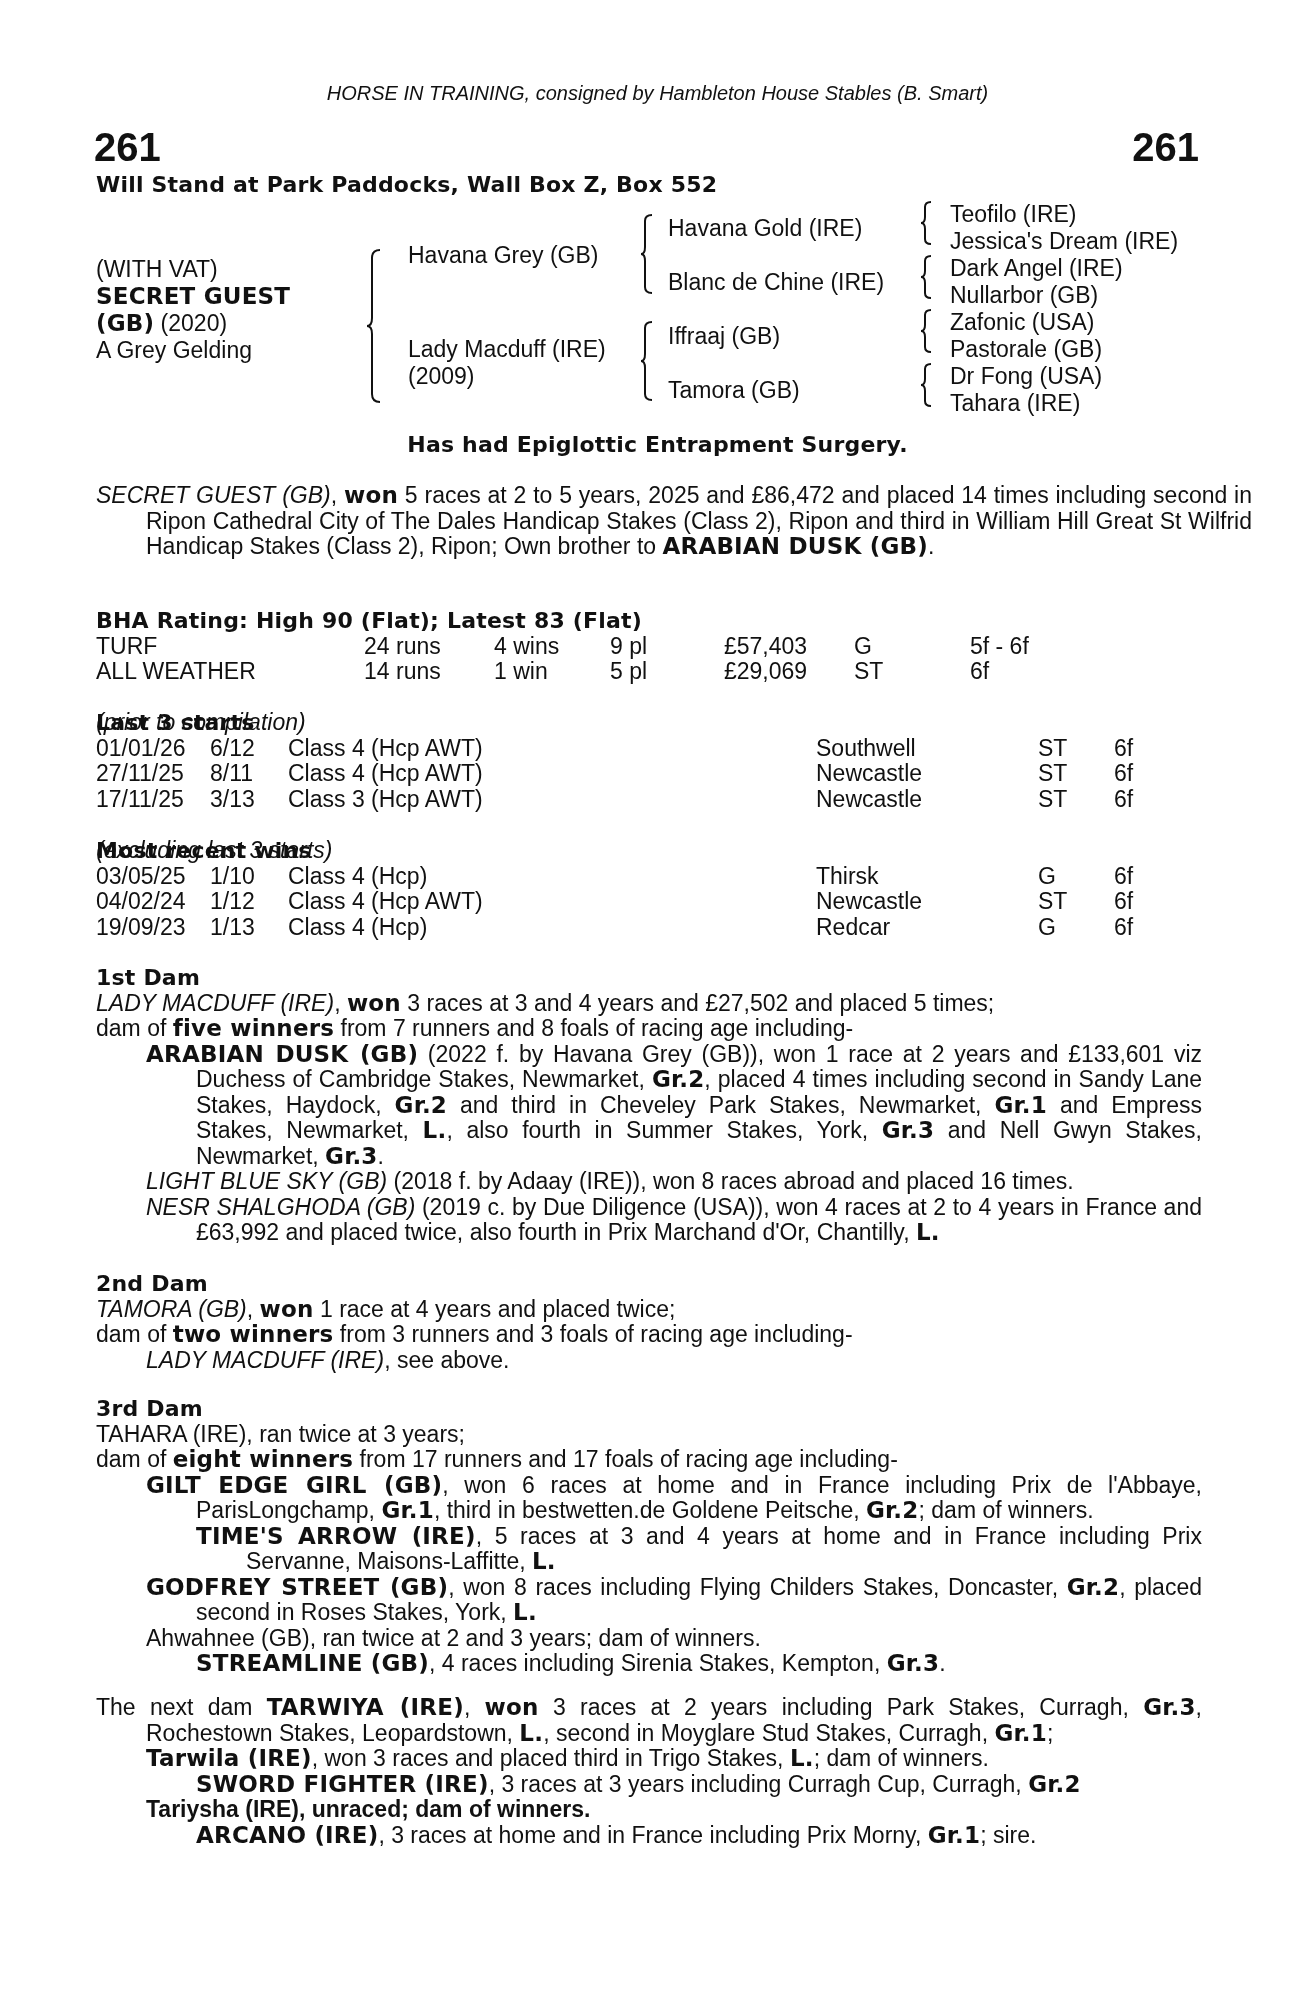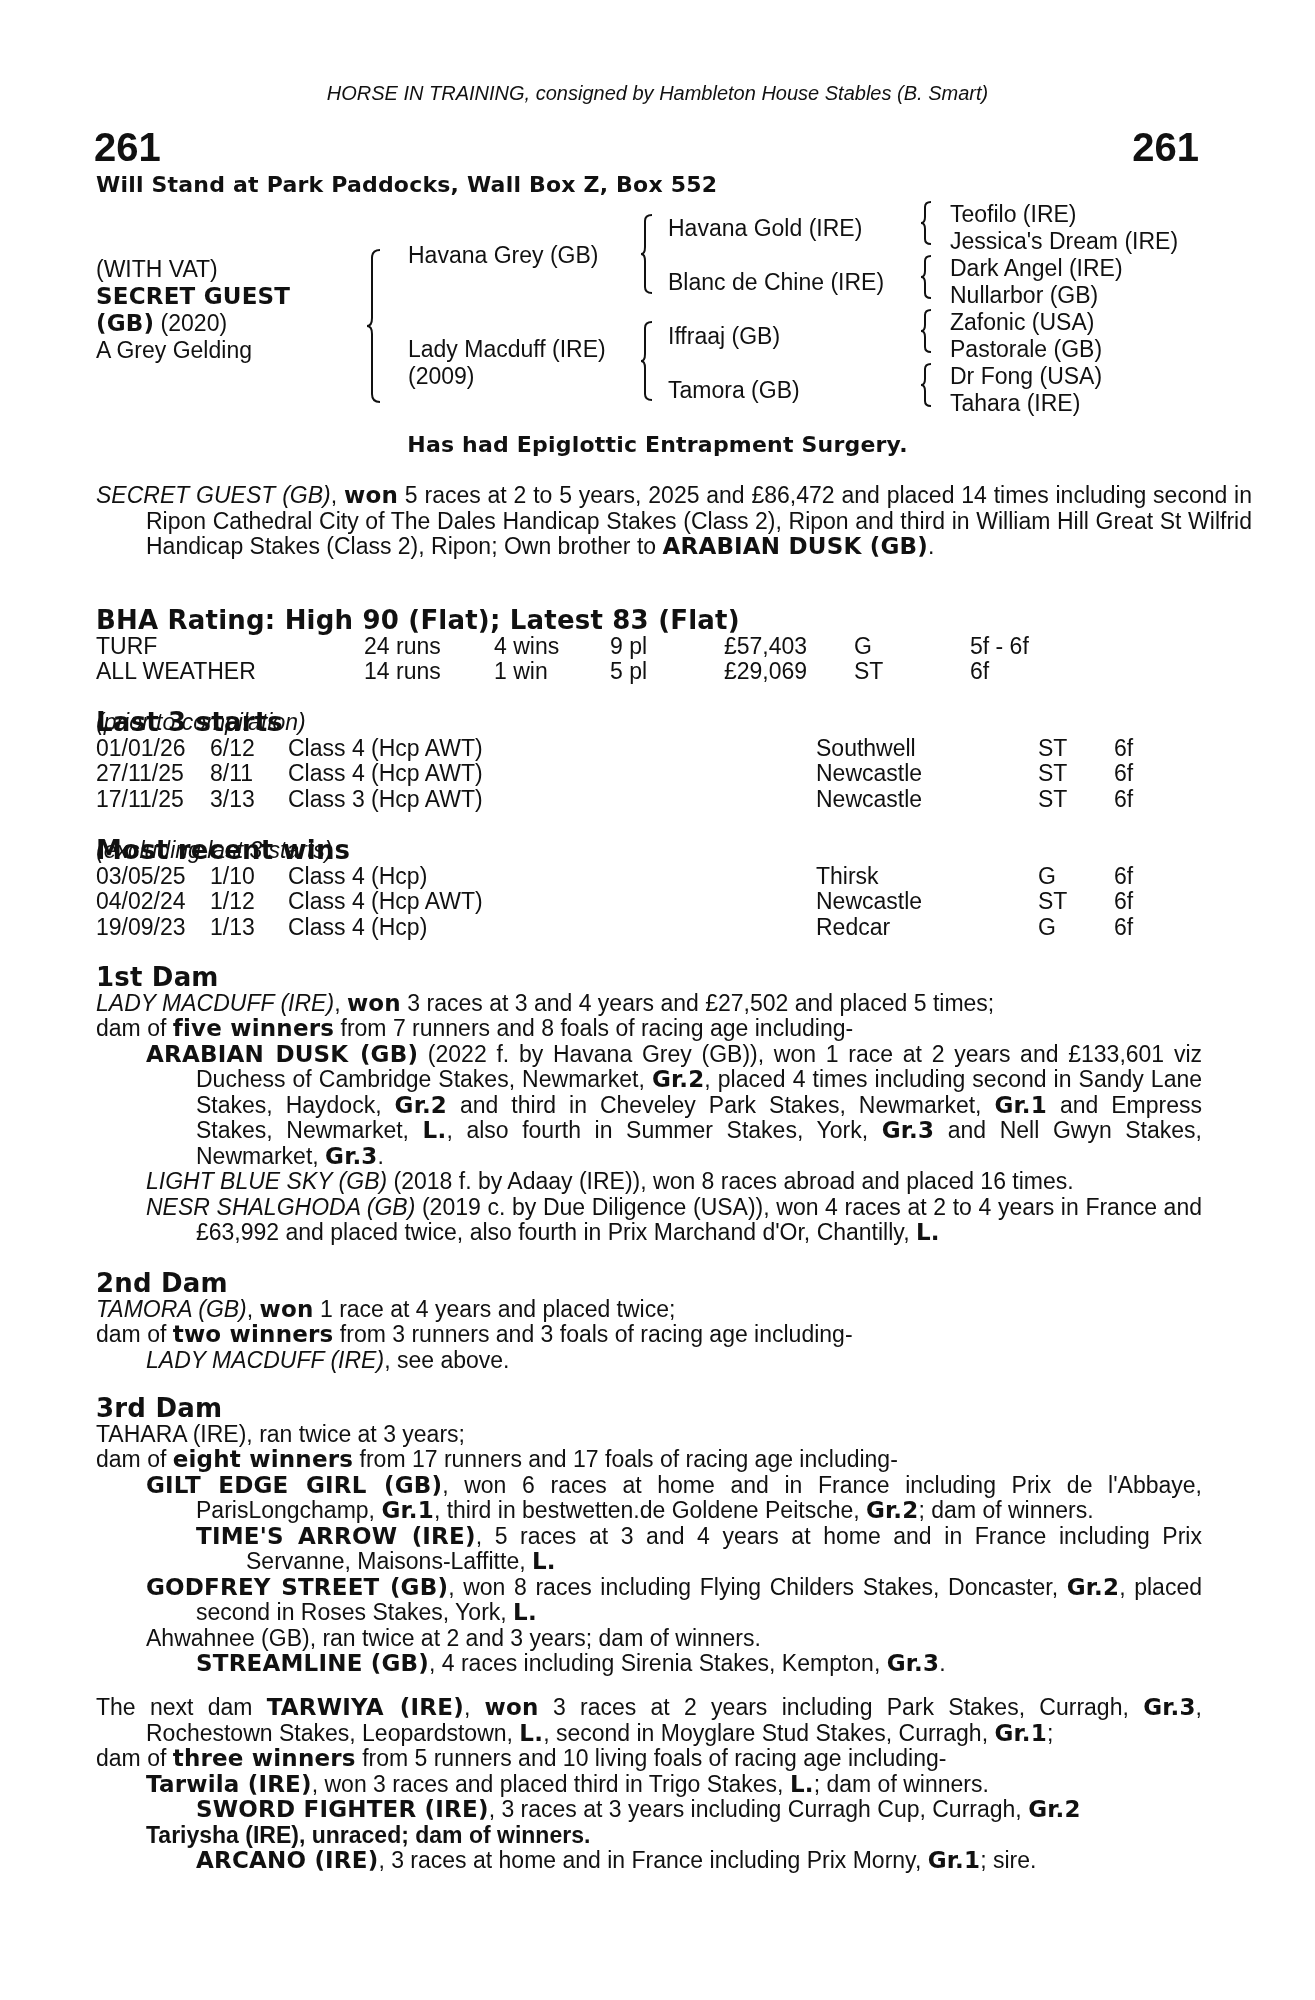--- a/index.html
+++ b/index.html
@@ -19,21 +19,21 @@
   svg.brk path { fill: none; stroke: #111; stroke-width: 2; }
   .surgery { top: 432px; left: 0; width: 1315px; text-align: center; font-size: 22px; }
   .para { position: absolute; left: 96px; width: 1106px; line-height: 25.5px; font-size: 23px; }
   .hang { padding-left: 50px; text-indent: -50px; text-align: justify; text-align-last: left; }
   .ind1 { padding-left: 100px; text-indent: -50px; }
   .ind2 { padding-left: 150px; text-indent: -50px; }
   .line { white-space: nowrap; }
   .tbl { position: absolute; left: 96px; font-size: 23px; line-height: 25.5px; }
   .row { position: relative; height: 25.5px; white-space: nowrap; }
   .row span { position: absolute; top: 0; }
-  .head { font-size: 26px; }
+  .head { font-size: 22px; }
 </style>
 </head>
 <body>
 
 <div class="abs consign">HORSE IN TRAINING, consigned by Hambleton House Stables (B. Smart)</div>
 <div class="abs lotno" style="left:94px;">261</div>
 <div class="abs lotno" style="right:116px;">261</div>
 <div class="abs stand blk">Will Stand at Park Paddocks, Wall Box Z, Box 552</div>
 
 <div class="abs ped-text" style="left:96px; top:256px; line-height:27px;">
@@ -199,18 +199,17 @@
   <div class="line"><span>dam of </span><span class="blk">eight winners</span><span> from 17 runners and 17 foals of racing age including-</span></div>
   <div class="hang ind1"><span class="blk">GILT EDGE GIRL (GB)</span><span>, won 6 races at home and in France including Prix de l'Abbaye, ParisLongchamp, </span><span class="blk">Gr.1</span><span>, third in bestwetten.de Goldene Peitsche, </span><span class="blk">Gr.2</span><span>; dam of winners.</span></div>
   <div class="hang ind2"><span class="blk">TIME'S ARROW (IRE)</span><span>, 5 races at 3 and 4 years at home and in France including Prix Servanne, Maisons-Laffitte, </span><span class="blk">L.</span></div>
   <div class="hang ind1"><span class="blk">GODFREY STREET (GB)</span><span>, won 8 races including Flying Childers Stakes, Doncaster, </span><span class="blk">Gr.2</span><span>, placed second in Roses Stakes, York, </span><span class="blk">L.</span></div>
   <div class="line" style="padding-left:50px;">Ahwahnee (GB), ran twice at 2 and 3 years; dam of winners.</div>
   <div class="line" style="padding-left:100px;"><span class="blk">STREAMLINE (GB)</span><span>, 4 races including Sirenia Stakes, Kempton, </span><span class="blk">Gr.3</span><span>.</span></div>
 </div>
 
 <div class="para" style="top:1695px;">
   <div class="hang"><span>The next dam </span><span class="blk">TARWIYA (IRE)</span><span>, </span><span class="blk">won</span><span> 3 races at 2 years including Park Stakes, Curragh, </span><span class="blk">Gr.3</span><span>, Rochestown Stakes, Leopardstown, </span><span class="blk">L.</span><span>, second in Moyglare Stud Stakes, Curragh, </span><span class="blk">Gr.1</span><span>;</span></div>
-  <div class="line"><span>dam of </span><span class="blk">three winners</span><span> from 5 runners and 10 living foals of racing age including-</span></div>
   <div class="line" style="padding-left:50px;"><span class="blk">Tarwila (IRE)</span><span>, won 3 races and placed third in Trigo Stakes, </span><span class="blk">L.</span><span>; dam of winners.</span></div>
   <div class="line" style="padding-left:100px;"><span class="blk">SWORD FIGHTER (IRE)</span><span>, 3 races at 3 years including Curragh Cup, Curragh, </span><span class="blk">Gr.2</span></div>
   <div class="line" style="padding-left:50px;font-weight:bold;">Tariysha (IRE), unraced; dam of winners.</div>
   <div class="line" style="padding-left:100px;"><span class="blk">ARCANO (IRE)</span><span>, 3 races at home and in France including Prix Morny, </span><span class="blk">Gr.1</span><span>; sire.</span></div>
 </div>
 
 </body></html>

